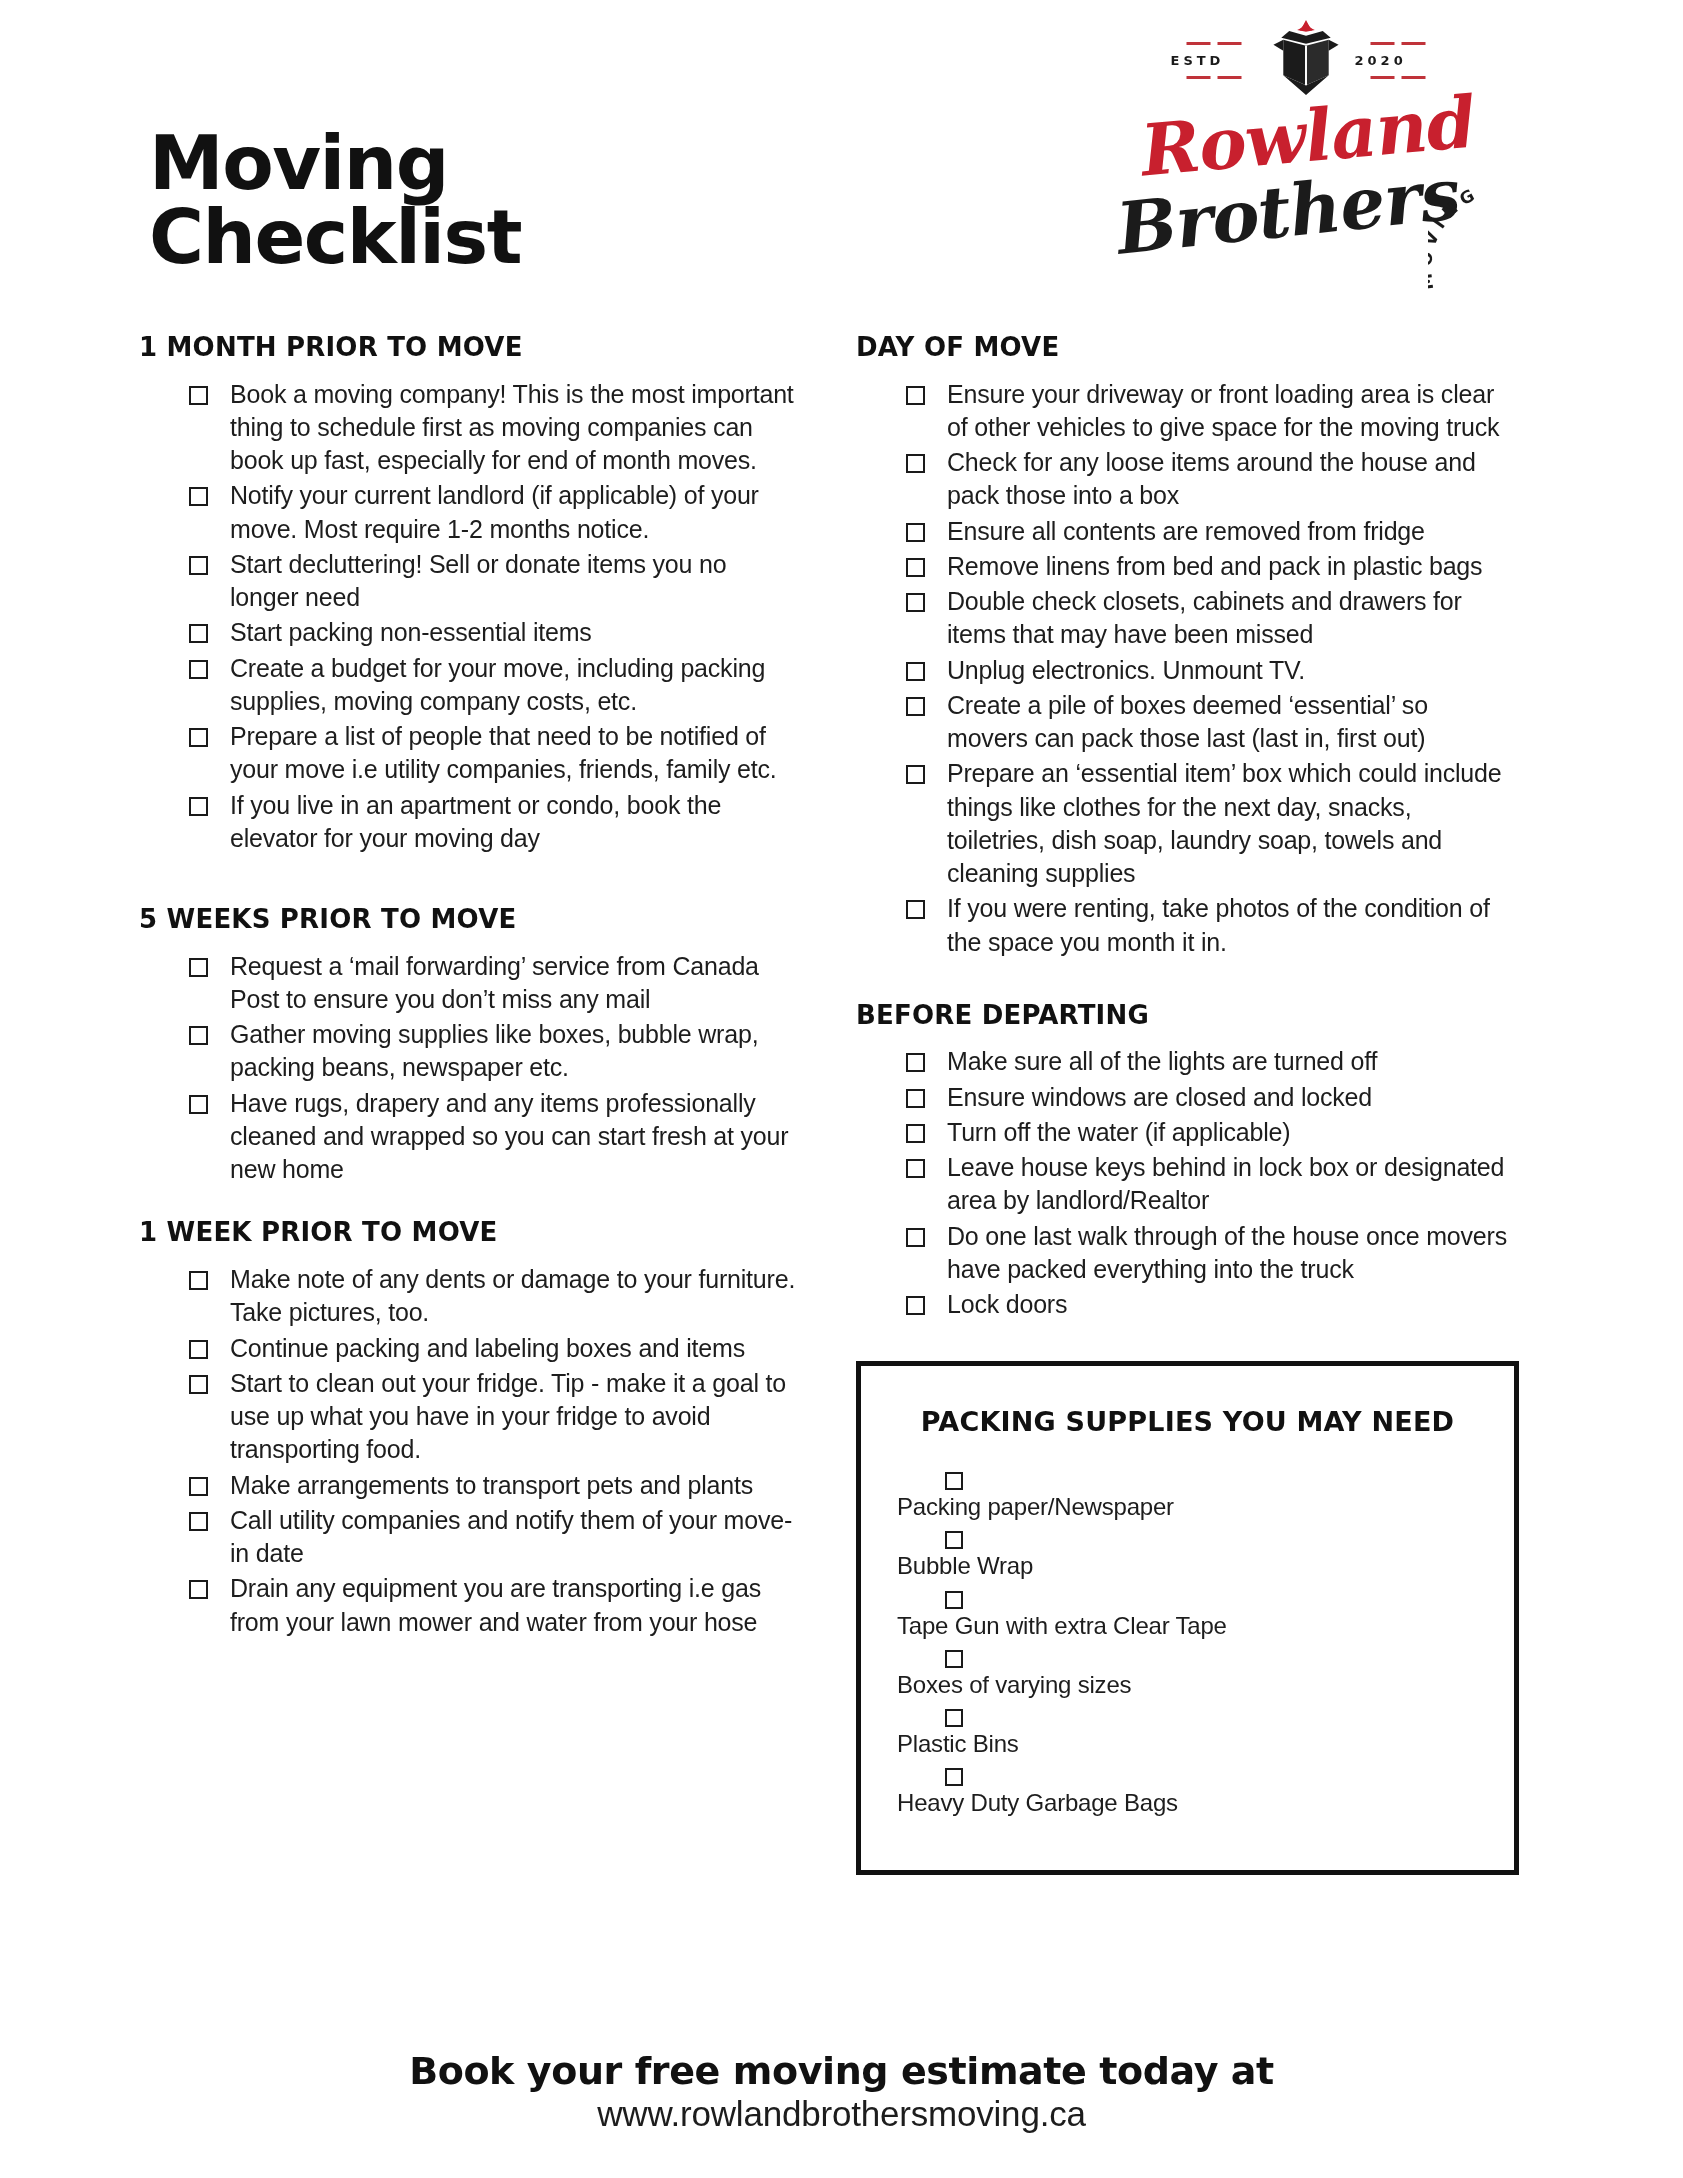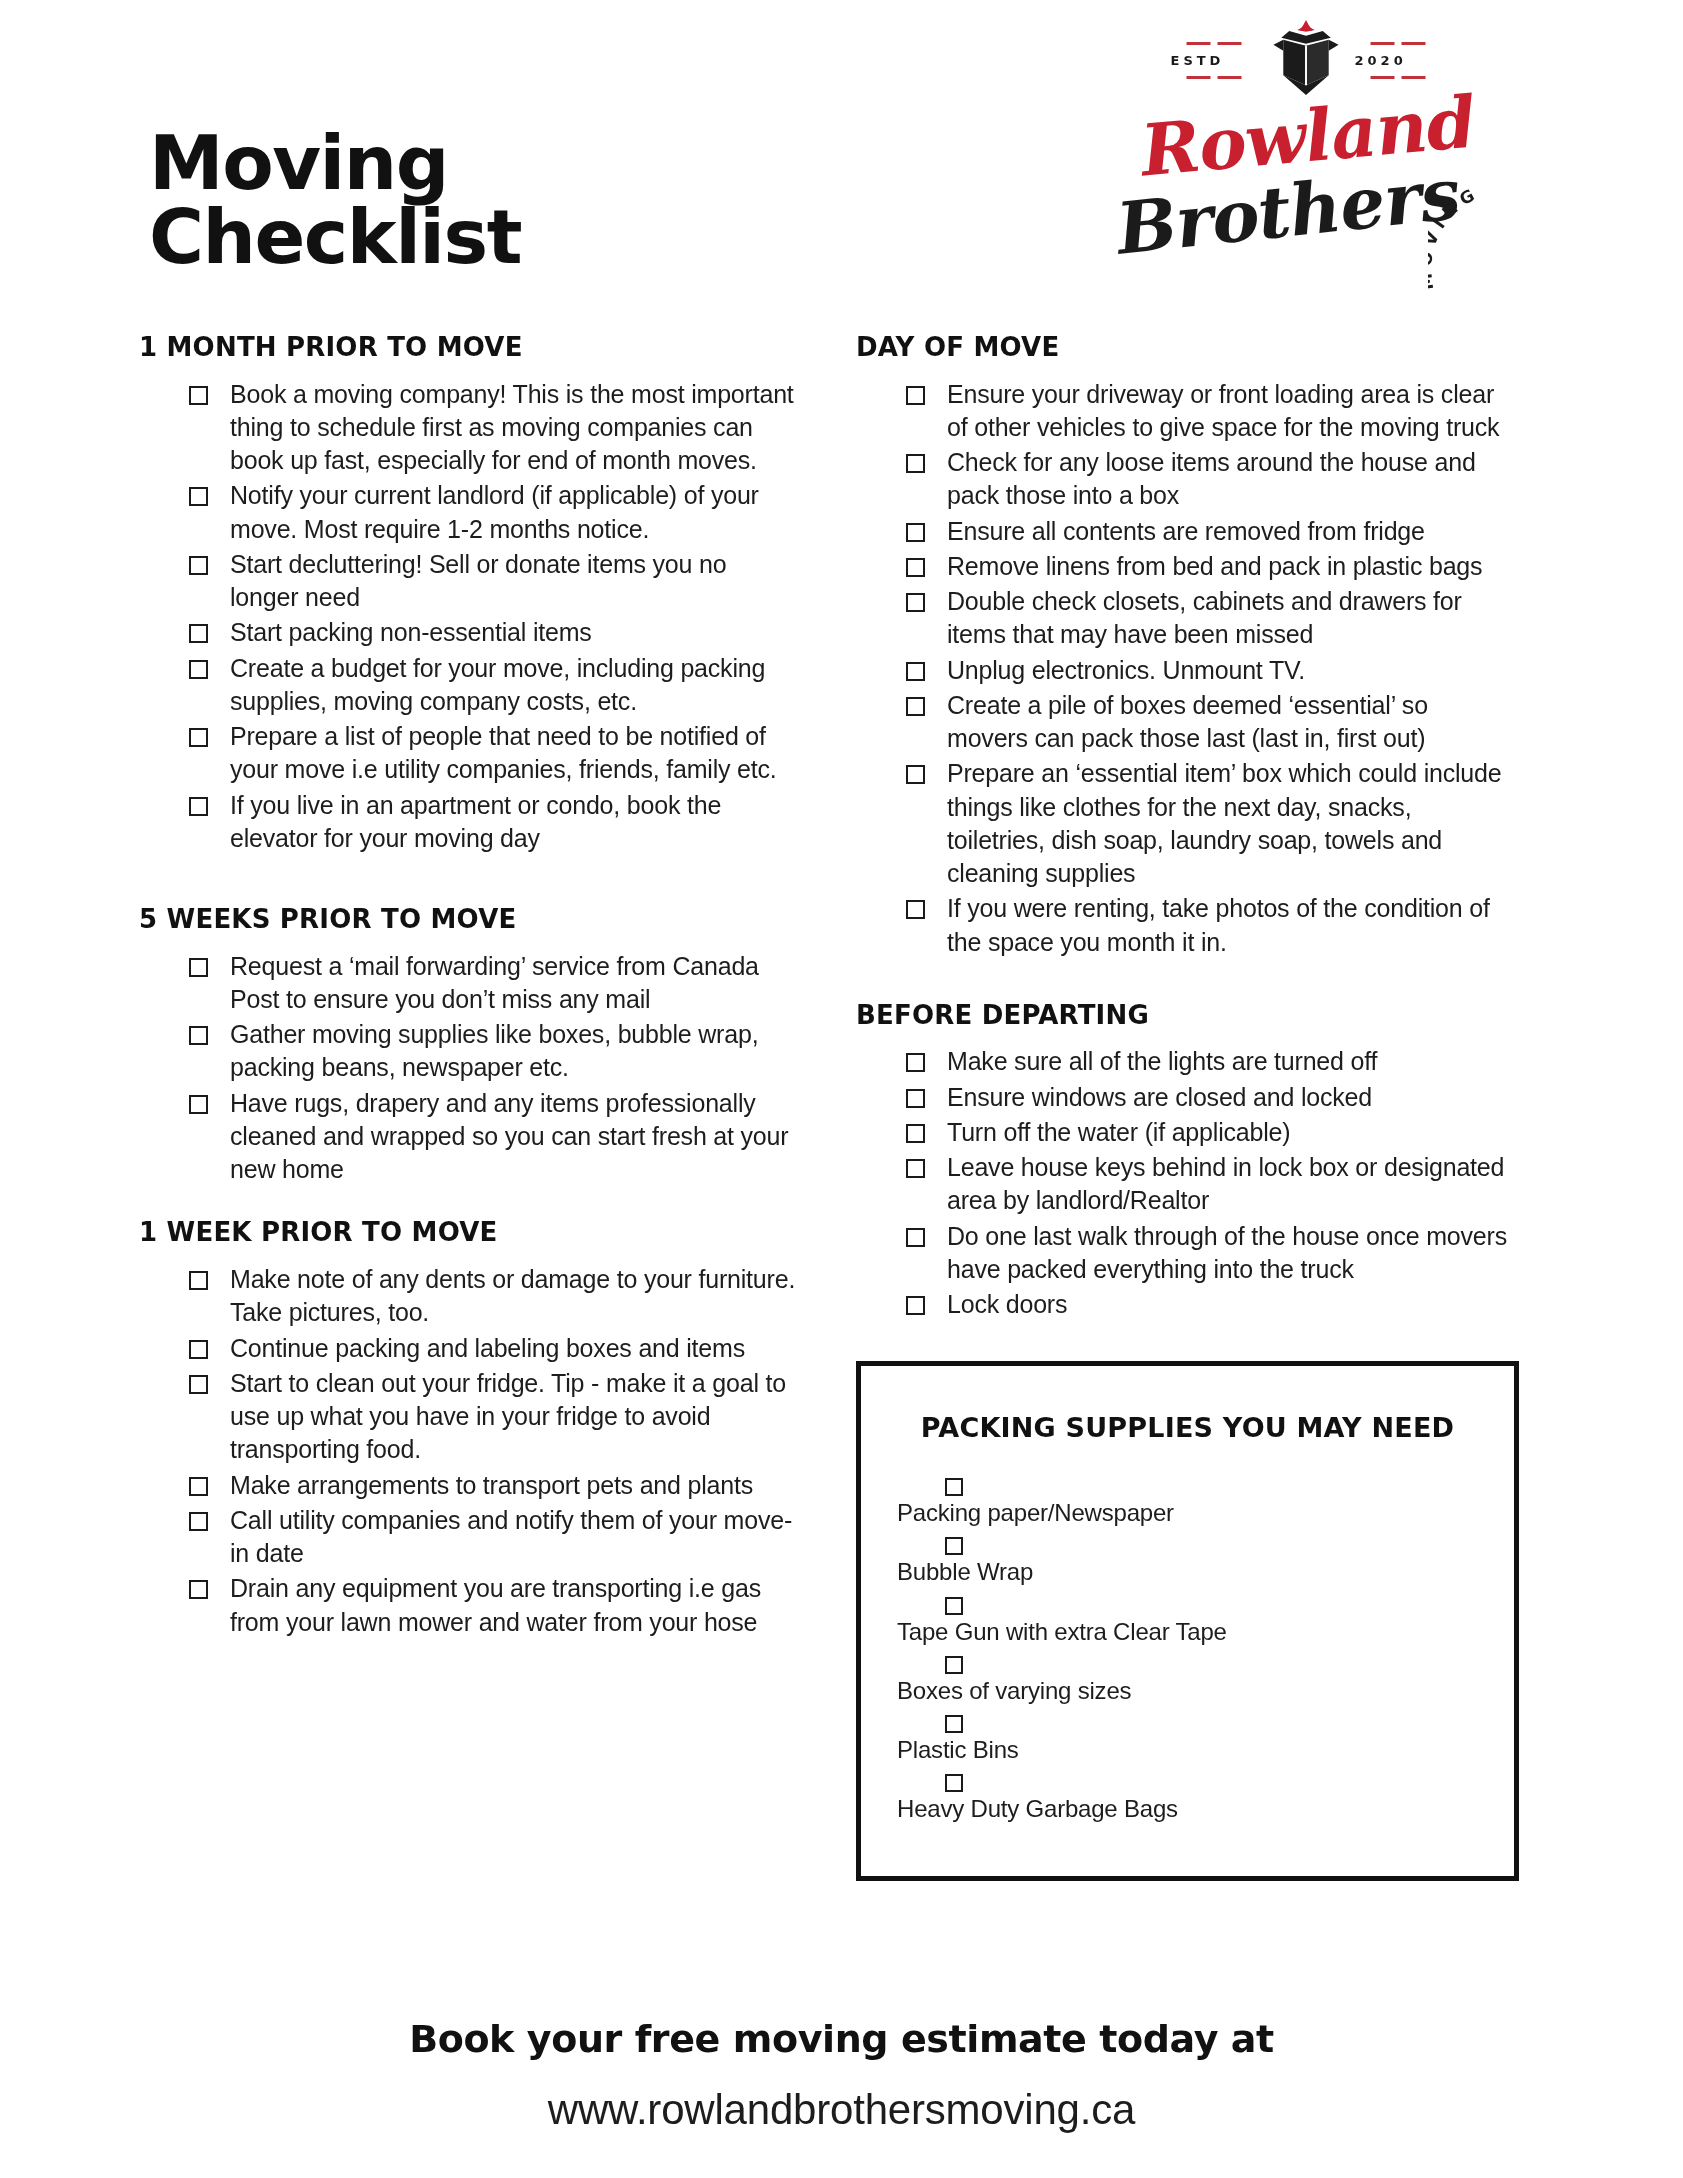--- a/index.html
+++ b/index.html
@@ -192,21 +192,21 @@
     box-sizing: border-box;
     width: 663px;
   }
   .supplies-title {
     font-family: "DejaVu Sans", sans-serif;
     font-weight: 700;
     font-size: 27px;
     text-align: center;
     line-height: 1.22;
     color: #111111;
-    margin: 16px 0 26px 0;
+    margin: 10px 0 26px 0;
     letter-spacing: 0.2px;
   }
   .supplies-box ul.checklist li { margin-bottom: 0; flex-direction: column; }
   .supplies-box .cbox {
     margin: 7px 18px 0 48px;
     width: 18px;
     height: 18px;
   }
   .supplies-box .item-text {
     font-size: 24px;
@@ -224,23 +224,23 @@
   .footer-cta {
     font-family: "DejaVu Sans", sans-serif;
     font-weight: 700;
     font-size: 38px;
     color: #111111;
     letter-spacing: -0.4px;
     line-height: 1.15;
   }
   .footer-url {
     font-family: "Liberation Sans", sans-serif;
-    font-size: 42px;
+    font-size: 35px;
     color: #1d1d1d;
-    margin-top: 24px;
+    margin-top: 0;
     letter-spacing: -0.2px;
   }
 </style>
 </head>
 <body>
 
 <div class="page">
 
   <div class="header">
 

